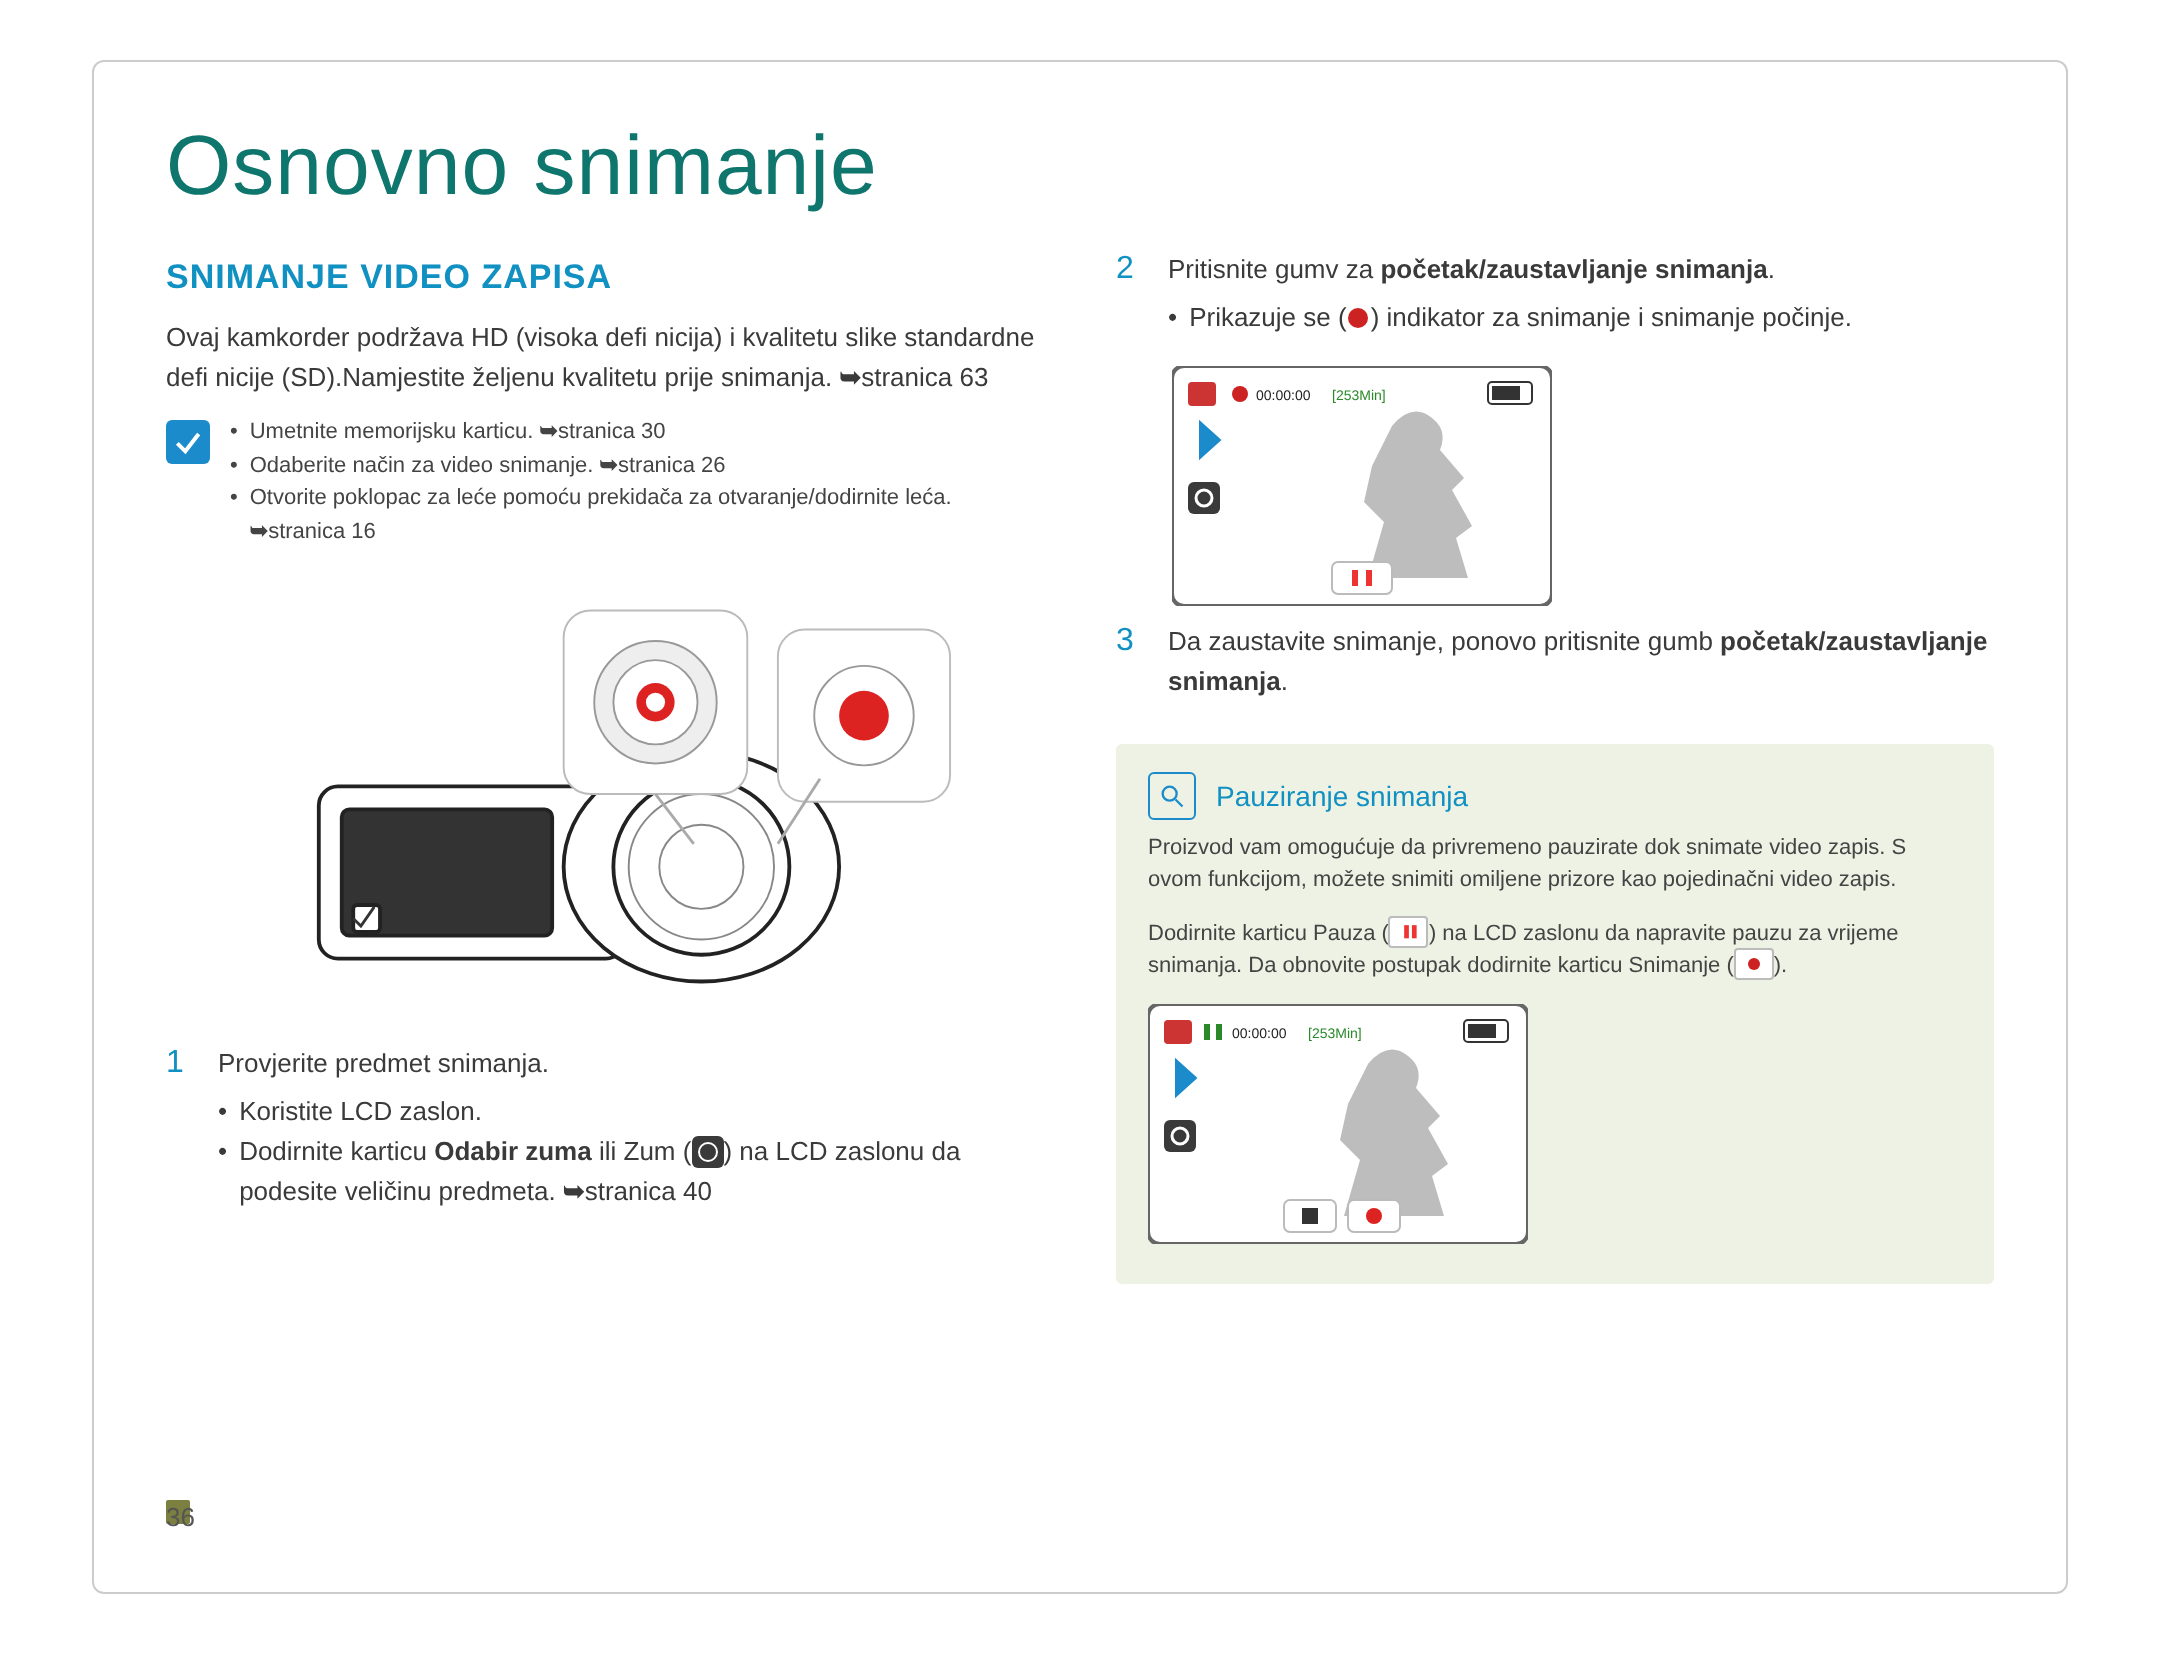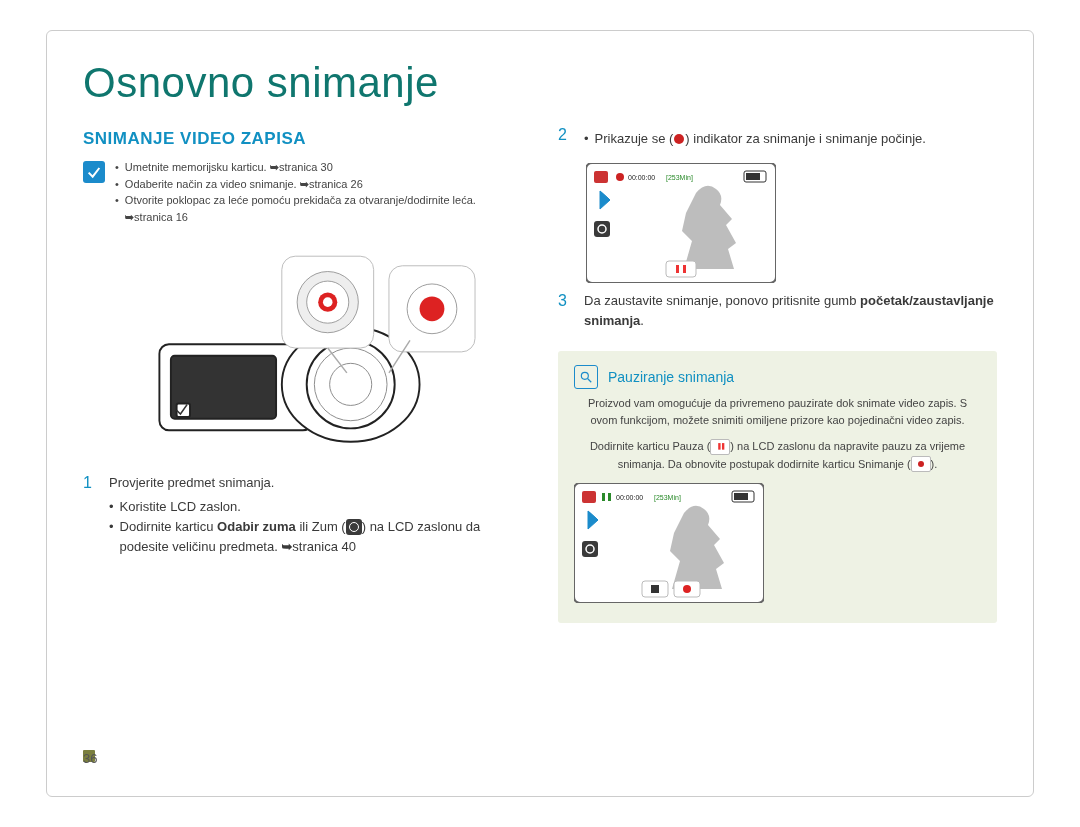--- a/index.html
+++ b/index.html
@@ -29,40 +29,43 @@
   .inline-icon.red-dot{background:transparent;width:12px;height:12px;}
   .inline-icon.red-dot::after{content:"";width:10px;height:10px;border-radius:50%;background:#c22;}
   .inline-icon.pause{background:#fff;border:1px solid #bbb;color:#e33;font-weight:bold;width:18px;height:14px;border-radius:2px;font-size:9px;}
   .inline-icon.pause::after{content:"❚❚";letter-spacing:-2px;transform:scale(0.7);}
   .inline-icon.rec{background:#fff;border:1px solid #bbb;width:18px;height:14px;border-radius:2px;}
   .inline-icon.rec::after{content:"";width:6px;height:6px;border-radius:50%;background:#c22;}
   .inline-icon.zoom{background:#3a3a3a;width:16px;height:16px;border-radius:3px;}
   .inline-icon.zoom::after{content:"";width:8px;height:8px;border:1.5px solid #fff;border-radius:50%;display:block;}
   .screen-thumb{margin:8px 0 8px 28px;}
   .screen-thumb svg{display:block;}
-  .callout{background:#eef2e4;border-radius:3px;padding:14px 16px 12px 16px;margin-top:20px;text-align:center;}
+  .callout{background:#eef2e4;border-radius:3px;padding:14px 16px 12px 16px;margin-top:20px;}
   .callout-head{display:flex;gap:10px;align-items:center;margin-bottom:6px;}
   .callout-icon{width:22px;height:22px;border:1.5px solid #1b8bcb;border-radius:3px;display:flex;align-items:center;justify-content:center;flex:0 0 22px;}
   .callout-icon svg{width:14px;height:14px;}
   .callout-title{font-size:14px;color:#1190c2;}
   .callout-body{font-size:11px;line-height:1.5;color:#444;}
   .callout-body p{margin:0 0 10px 0;}
   .page-num{position:absolute;left:36px;bottom:30px;font-size:13px;font-weight:normal;color:#555;}
   .corner{position:absolute;left:36px;bottom:34px;width:12px;height:12px;background:#7b7f3f;border-radius:1px;}
 </style>
 </head>
 <body>
 
 <div class="page">
   <h1 class="page-title">Osnovno snimanje</h1>
 
   <div class="cols">
 
     <div class="col">
       <div class="section-heading">SNIMANJE VIDEO ZAPISA</div>
+      <p class="body-text">
+        <span>Ovaj kamkorder podržava HD (visoka defi nicija) i kvalitetu slike standardne defi nicije (SD).Namjestite željenu kvalitetu prije snimanja. </span><span class="arrow">➥</span><span>stranica 63</span>
+      </p>
 
       <div class="precheck">
         <div class="precheck-icon">
           <svg viewBox="0 0 24 24">
               <polyline points="4,13 10,19 20,6" fill="none" stroke="#fff" stroke-width="3"></polyline>
             </svg>
         </div>
         <div class="precheck-list">
           <div class="row">
               <span class="bullet">•</span>
@@ -134,20 +137,23 @@
           </div>
         </div>
       </div>
     </div>
 
     <div class="col">
       <div class="numlist">
         <div class="item">
           <div class="num">2</div>
           <div class="content">
+            <div>
+              <span>Pritisnite gumv za </span><span class="bold">početak/zaustavljanje snimanja</span><span>.</span>
+            </div>
             <div class="sub subrow">
               <span>•</span>
               <span>
                 <span>Prikazuje se (</span><span class="inline-icon red-dot"></span><span>) indikator za snimanje i snimanje počinje.</span>
               </span>
             </div>
           </div>
         </div>
       </div>
 

